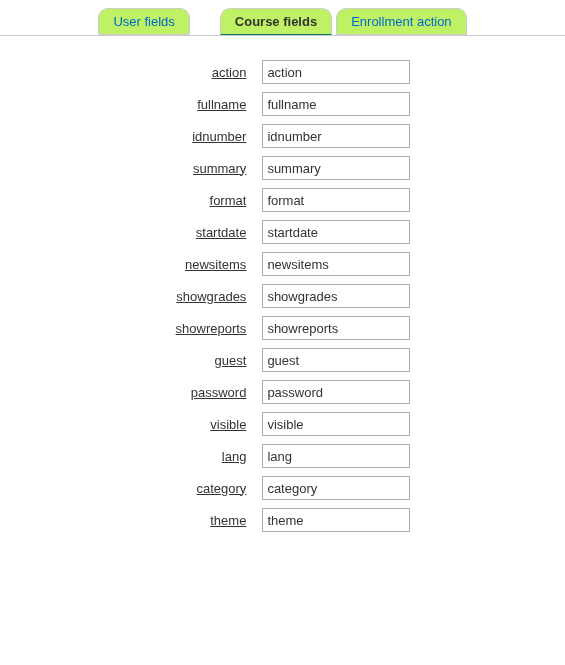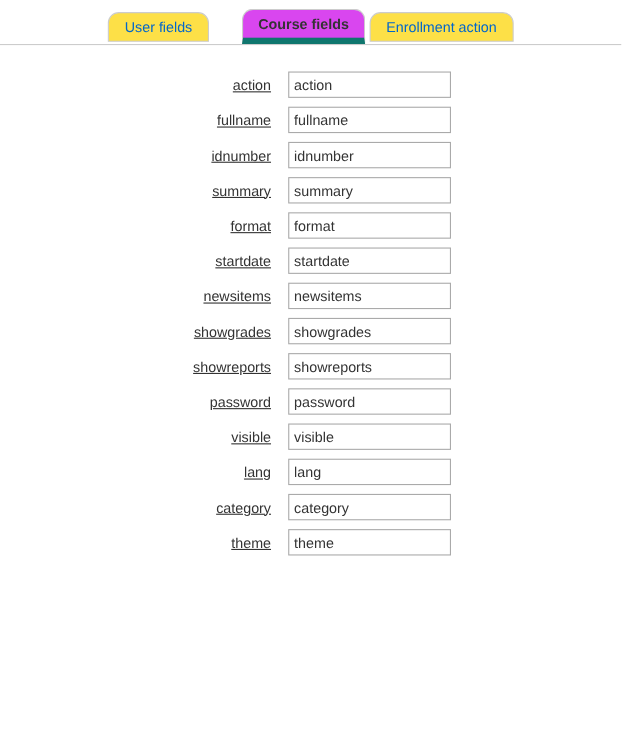--- a/index.html
+++ b/index.html
@@ -18,31 +18,31 @@
       align-items: center;
       padding: 8px 0 0 0;
       border-bottom: 1px solid #ccc;
       gap: 0;
     }
     .tab {
       padding: 5px 14px;
       border: 1px solid #ccc;
       border-radius: 10px 10px 0 0;
       cursor: pointer;
-      background: #fde047;
+      background: #bef264;
       color: #0066cc;
       font-size: 13px;
       margin: 0 2px;
       text-decoration: none;
     }
     .tab.active {
-      background: #d946ef;
+      background: #bef264;
       color: #333;
       font-weight: bold;
-      border-bottom: 6px solid #0f766e;
+      border-bottom: 1px solid #0f766e;
       margin-left: 28px;
     }
 
     
     .content {
       padding: 20px 30px 20px 30px;
     }
 
     
     .form-table {
@@ -123,20 +123,24 @@
         </tr>
         <tr>
           <td class="label-cell">showgrades</td>
           <td class="input-cell"><input type="text" value="showgrades" style=""></td>
         </tr>
         <tr>
           <td class="label-cell">showreports</td>
           <td class="input-cell"><input type="text" value="showreports" style=""></td>
         </tr>
         <tr>
+          <td class="label-cell">guest</td>
+          <td class="input-cell"><input type="text" value="guest" style=""></td>
+        </tr>
+        <tr>
           <td class="label-cell">password</td>
           <td class="input-cell"><input type="text" value="password" style=""></td>
         </tr>
         <tr>
           <td class="label-cell">visible</td>
           <td class="input-cell"><input type="text" value="visible" style=""></td>
         </tr>
         <tr>
           <td class="label-cell">lang</td>
           <td class="input-cell"><input type="text" value="lang" style=""></td>

